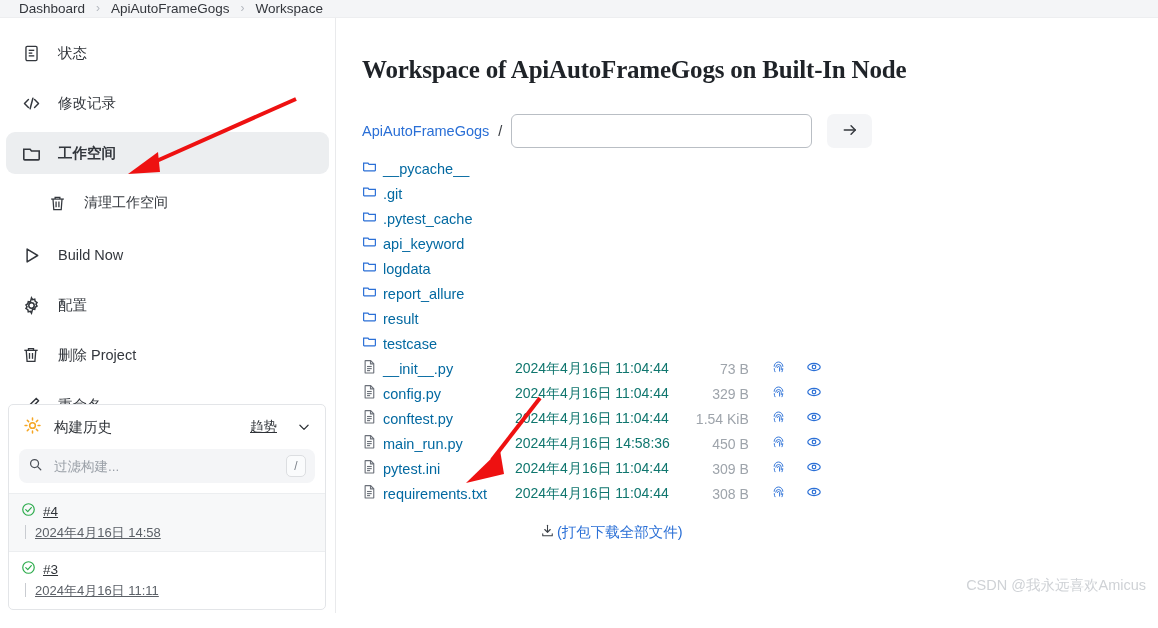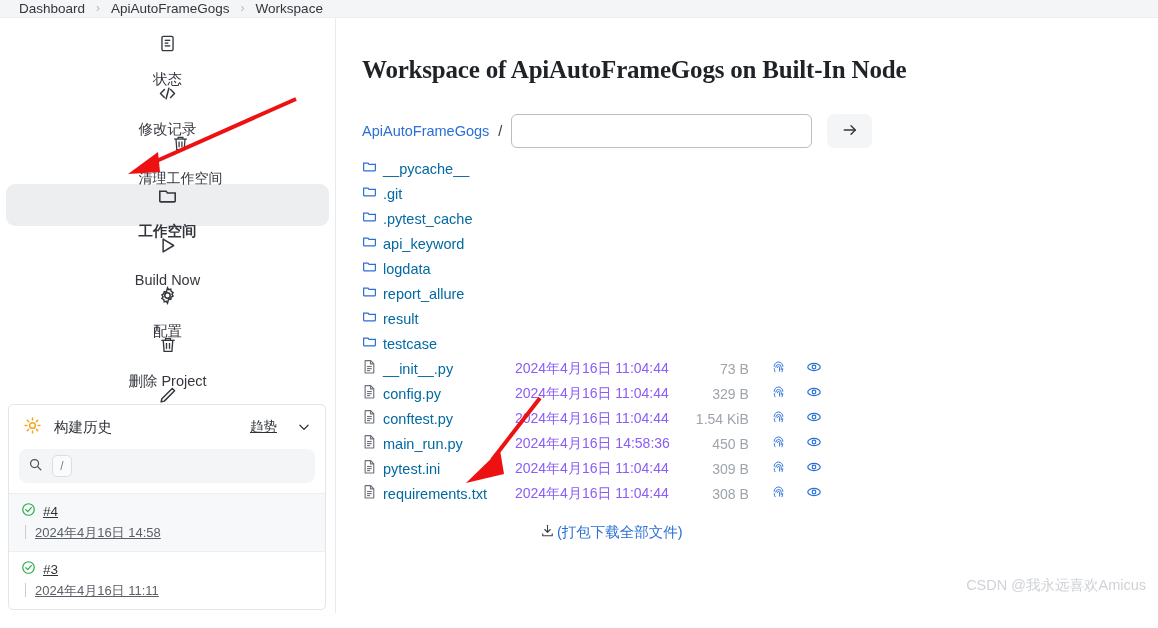--- a/index.html
+++ b/index.html
@@ -52,21 +52,20 @@
   .nav-list { padding: 0 6px; }
   .nav-item {
     display: flex;
     align-items: center;
     height: 42px;
     padding: 0 14px;
     border-radius: 9px;
     gap: 16px;
     cursor: pointer;
     margin-bottom: 8px;
-    flex-direction: column;
   }
   .nav-item.active { background: #eceef0; }
   .nav-item .nv-icon {
     width: 22px; height: 22px;
     display: flex; align-items: center; justify-content: center;
     flex: 0 0 22px;
     color: #33373d;
   }
   .nav-item .nv-label {
     font-size: 14.5px;
@@ -201,21 +200,21 @@
   .frow { height: 25px; }
   .c-name { padding-right: 0px !important; }
   .name-cell { display: flex; align-items: center; gap: 6px; }
   .entry-link {
     color: #0369a1;
     font-size: 14.5px;
     cursor: pointer;
     white-space: nowrap;
   }
   .c-date {
-    color: #8b5cf6;
+    color: #0f766e;
     font-size: 14px;
     padding-left: 28px !important;
     white-space: nowrap;
   }
   .c-size {
     color: #9ea4ab;
     font-size: 14px;
     text-align: right;
     padding-left: 26px !important;
     white-space: nowrap;
@@ -284,40 +283,40 @@
           <span class="nv-icon">
             <svg width="21" height="21" viewBox="0 0 24 24" fill="none" stroke="currentColor" stroke-width="1.7" stroke-linecap="round" stroke-linejoin="round">
               <polyline points="8.5,7.5 4,12 8.5,16.5"></polyline>
               <line x1="13.6" y1="6" x2="10.4" y2="18"></line>
               <polyline points="15.5,7.5 20,12 15.5,16.5"></polyline>
             </svg>
           </span>
           <span class="nv-label">修改记录</span>
         </div>
 
+        <div class="nav-item active">
+          <span class="nv-icon">
+            <svg width="21" height="21" viewBox="0 0 24 24" fill="none" stroke="currentColor" stroke-width="1.8">
+              <path d="M3.2 7.2h7.2l1.6 1.9h8.8v9.2a1 1 0 0 1-1 1H4.2a1 1 0 0 1-1-1z"></path>
+            </svg>
+          </span>
+          <span class="nv-label">工作空间</span>
+        </div>
+
         <div class="nav-item sub">
           <span class="nv-icon">
             <svg width="19" height="19" viewBox="0 0 24 24" fill="none" stroke="currentColor" stroke-width="1.6">
               <line x1="4" y1="6.4" x2="20" y2="6.4"></line>
               <path d="M9 6.4V4.3h6v2.1"></path>
               <path d="M6.3 6.4l1 13.2h9.4l1-13.2"></path>
               <line x1="10.2" y1="9.6" x2="10.2" y2="16.6"></line>
               <line x1="13.8" y1="9.6" x2="13.8" y2="16.6"></line>
             </svg>
           </span>
           <span class="nv-label">清理工作空间</span>
-        </div>
-
-        <div class="nav-item active">
-          <span class="nv-icon">
-            <svg width="21" height="21" viewBox="0 0 24 24" fill="none" stroke="currentColor" stroke-width="1.8">
-              <path d="M3.2 7.2h7.2l1.6 1.9h8.8v9.2a1 1 0 0 1-1 1H4.2a1 1 0 0 1-1-1z"></path>
-            </svg>
-          </span>
-          <span class="nv-label">工作空间</span>
         </div>
 
         <div class="nav-item">
           <span class="nv-icon">
             <svg width="21" height="21" viewBox="0 0 24 24" fill="none" stroke="currentColor" stroke-width="1.7" stroke-linejoin="round">
               <polygon points="7,4.6 19,12 7,19.4"></polygon>
             </svg>
           </span>
           <span class="nv-label">Build Now</span>
         </div>
@@ -380,20 +379,21 @@
         </div>
 
         <div class="bh-filter-wrap">
           <div class="bh-filter">
             <span>
               <svg width="15" height="15" viewBox="0 0 24 24" fill="none" stroke="#4c5159" stroke-width="2" stroke-linecap="round">
                 <circle cx="10.5" cy="10.5" r="6.4"></circle>
                 <line x1="15.4" y1="15.4" x2="20.4" y2="20.4"></line>
               </svg>
             </span>
+            <input type="text" placeholder="过滤构建..." style="">
             <span class="slash-key">/</span>
           </div>
         </div>
 
         <div class="bh-row hl">
           <div class="bh-row-top">
             <span>
               <svg width="15" height="15" viewBox="0 0 24 24" fill="none" stroke="#2bab4b" stroke-width="1.9" stroke-linecap="round" stroke-linejoin="round">
                 <circle cx="12" cy="12" r="9.2"></circle>
                 <polyline points="7.6,12.3 10.8,15.4 16.5,8.9"></polyline>

